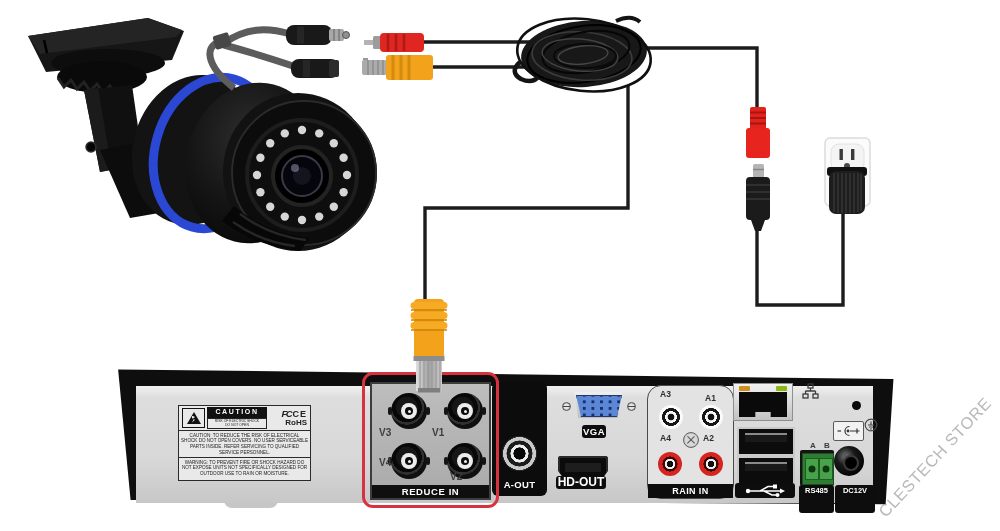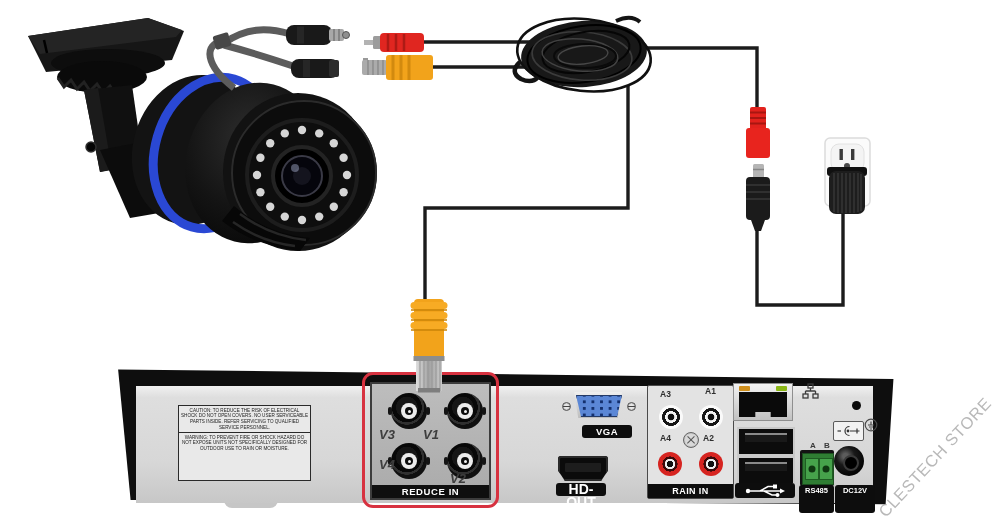--- a/index.html
+++ b/index.html
@@ -36,47 +36,47 @@
   .vpanel{left:234px;top:-4px;width:117px;height:114px;background:linear-gradient(180deg,#bdbdbd,#aaa);border:2px solid #3c3c3c;z-index:5;}
   .vband{left:0;bottom:0;width:100%;height:13px;background:#0f0f0f;color:#fff;font-size:9.5px;font-weight:bold;
     text-align:center;line-height:13px;letter-spacing:.6px;}
   .bnc{width:36px;height:36px;border-radius:50%;
     background:radial-gradient(circle at 44% 40%, #4a4a4a 0 14%, #161616 15% 36%, #080808 37% 50%, #303030 51% 58%, #101010 59% 100%);}
   .bnc::before,.bnc::after{content:"";position:absolute;top:14px;width:4px;height:8px;background:#141414;border-radius:2px;}
   .bnc::before{left:-3px;} .bnc::after{right:-3px;}
   .bnc .w{position:absolute;inset:10px;border-radius:50%;background:#ececec;}
   .bnc .c{position:absolute;inset:14px;border-radius:50%;background:#0d0d0d;}
   .bnc .p{position:absolute;inset:16.5px;border-radius:50%;background:#f2f2f2;}
-  .vlab{font-size:13px;font-weight:bold;color:#3d3d3d;font-style:italic;}
+  .vlab{font-size:10px;font-weight:bold;color:#3d3d3d;}
 
   
   .aout{left:356px;top:-4px;width:55px;height:114px;background:#0c0c0c;border-radius:6px;z-index:4;}
   .rcaL{left:10px;top:54px;width:35px;height:35px;border-radius:50%;
     background:radial-gradient(circle,#060606 0 24%,#ededed 25% 36%,#1c1c1c 37% 52%,#c9c9c9 53% 66%,#262626 67% 100%);}
   .aout-t{left:0;bottom:6px;width:100%;text-align:center;color:#fff;font-weight:bold;font-size:9.5px;letter-spacing:.3px;}
 
   
   .vga-wrap{left:430px;top:4px;width:64px;height:30px;}
   .vga-metal{position:absolute;left:6px;top:2px;width:52px;height:26px;background:linear-gradient(180deg,#efefef,#bdbdbd);
     clip-path:polygon(4% 0,96% 0,88% 100%,12% 100%);border-radius:4px;}
   .vga-blue{position:absolute;left:10px;top:5px;width:44px;height:20px;background:#5b87d6;border:1.5px solid #243a66;
     clip-path:polygon(0 0,100% 0,89% 100%,11% 100%);
     background-image:radial-gradient(circle,#14306e 1.5px,transparent 1.9px);background-size:8.6px 6.6px;background-position:3px 2.5px;background-color:#5b87d6;}
   .screw{width:7px;height:7px;border-radius:50%;background:radial-gradient(circle,#e8e8e8 0 40%,#8d8d8d 100%);border:1px solid #555;}
   .screw::after{content:"";position:absolute;left:0;right:0;top:45%;height:1px;background:#444;}
-  .vga-lab{left:446px;top:39px;width:50px;height:13px;font-size:9.5px;line-height:13px;letter-spacing:.5px;}
+  .vga-lab{left:446px;top:39px;width:24px;height:13px;font-size:9.5px;line-height:13px;letter-spacing:.5px;}
 
   
   .hdmi{left:422px;top:70px;width:50px;height:25px;background:#0b0b0b;border-radius:3px;
     clip-path:polygon(0 0,100% 0,100% 58%,86% 100%,14% 100%,0 58%);box-shadow:inset 0 0 0 2px #2a2a2a;}
   .hdmi::after{content:"";position:absolute;left:7px;top:7px;right:7px;height:9px;background:#1d1d1d;border-radius:1px;}
-  .hdout-lab{left:420px;top:97px;width:50px;height:13px;font-size:14px;line-height:13px;}
-
-  
-  .apanel{left:511px;top:-1px;width:85px;height:112px;background:#e3e3e3;border:1.5px solid #4a4a4a;border-radius:2px;}
+  .hdout-lab{left:420px;top:90px;width:50px;height:13px;font-size:12px;line-height:13px;}
+
+  
+  .apanel{left:511px;top:-1px;width:85px;height:112px;background:#e3e3e3;border:1.5px solid #4a4a4a;border-radius:14px;}
   .aband{left:0;bottom:0;width:100%;height:14px;background:#0d0d0d;color:#fff;font-size:9px;font-weight:bold;text-align:center;line-height:14px;letter-spacing:.4px;}
   .alab{font-size:8.5px;font-weight:bold;color:#2e2e2e;}
   .rca{width:24px;height:24px;border-radius:50%;}
   .rca.white{background:radial-gradient(circle,#111 0 20%,#f4f4f4 21% 34%,#161616 35% 52%,#fafafa 53% 82%,#9a9a9a 83% 100%);}
   .rca.red{background:radial-gradient(circle,#111 0 18%,#f0f0f0 19% 30%,#3a0a0a 31% 44%,#d62420 45% 82%,#8e120f 83% 100%);}
   .ascrew{width:14px;height:14px;border-radius:50%;background:radial-gradient(circle,#d9d9d9 0 55%,#8a8a8a 100%);border:1px solid #666;}
   .ascrew::before,.ascrew::after{content:"";position:absolute;left:50%;top:50%;width:10px;height:1.3px;background:#555;}
   .ascrew::before{transform:translate(-50%,-50%) rotate(45deg);}
   .ascrew::after{transform:translate(-50%,-50%) rotate(-45deg);}
 
@@ -113,20 +113,37 @@
 </head>
 <body>
 
 <div class="scene">
 
   <div class="abs dvr-tab"></div>
   <div class="abs dvr-black"></div>
   <div class="abs dvr-face">
 
     <div class="abs cau">
+      <div class="cau-top">
+        <div class="cau-tri">
+            <div class="tri"></div>
+          </div>
+        <div class="cau-mid">
+          <div class="cau-title">CAUTION</div>
+          <div class="cau-sub">
+            <div>RISK OF ELECTRIC SHOCK</div>
+            <div>DO NOT OPEN</div>
+          </div>
+        </div>
+        <div class="cau-certs">
+          <span class="fcc">FC</span>
+          <span class="cemark">CE</span>
+          <div class="rohs">RoHS</div>
+        </div>
+      </div>
       <div class="cau-b1">CAUTION: TO REDUCE THE RISK OF ELECTRICAL SHOCK DO NOT OPEN COVERS. NO USER SERVICEABLE PARTS INSIDE. REFER SERVICING TO QUALIFIED SERVICE PERSONNEL.</div>
       <div class="cau-b2">WARNING: TO PREVENT FIRE OR SHOCK HAZARD DO NOT EXPOSE UNITS NOT SPECIFICALLY DESIGNED FOR OUTDOOR USE TO RAIN OR MOISTURE.</div>
     </div>
 
     <div class="abs vhl"></div>
     <div class="abs vpanel">
       <div class="abs bnc" style="left:19px;top:9px;">
           <span class="w"></span>
           <span class="c"></span>
           <span class="p"></span>
@@ -140,41 +157,45 @@
           <span class="w"></span>
           <span class="c"></span>
           <span class="p"></span>
         </div>
       <div class="abs bnc" style="left:75px;top:59px;">
           <span class="w"></span>
           <span class="c"></span>
           <span class="p"></span>
         </div>
       <span class="abs vlab" style="left:7px;top:43px;">V3</span>
-      <span class="abs vlab" style="left:51px;top:43px;">V1</span>
+      <span class="abs vlab" style="left:60px;top:43px;">V1</span>
       <span class="abs vlab" style="left:7px;top:73px;">V4</span>
       <span class="abs vlab" style="left:78px;top:87px;">V2</span>
       <div class="abs vband">REDUCE IN</div>
     </div>
 
+    <div class="abs aout">
+      <div class="abs rcaL"></div>
+      <div class="abs aout-t">A-OUT</div>
+    </div>
 
     <div class="abs vga-wrap">
       <div class="abs screw" style="left:-4px;top:12px;"></div>
       <div class="vga-metal"></div>
       <div class="vga-blue"></div>
       <div class="abs screw" style="left:61px;top:12px;"></div>
     </div>
     <div class="abs vga-lab dark-lab">VGA</div>
 
     <div class="abs hdmi"></div>
     <div class="abs hdout-lab dark-lab">HD-OUT</div>
 
     <div class="abs apanel">
       <span class="abs alab" style="left:12px;top:3px;">A3</span>
-      <span class="abs alab" style="left:57px;top:0;">A1</span>
+      <span class="abs alab" style="left:57px;top:7px;">A1</span>
       <div class="abs rca white" style="left:11px;top:19px;"></div>
       <div class="abs rca white" style="left:51px;top:19px;"></div>
       <span class="abs alab" style="left:12px;top:47px;">A4</span>
       <span class="abs alab" style="left:55px;top:47px;">A2</span>
       <div class="abs ascrew" style="left:35px;top:46px;"></div>
       <div class="abs rca red" style="left:10px;top:66px;"></div>
       <div class="abs rca red" style="left:51px;top:66px;"></div>
       <div class="abs aband">RAIN IN</div>
     </div>
 

